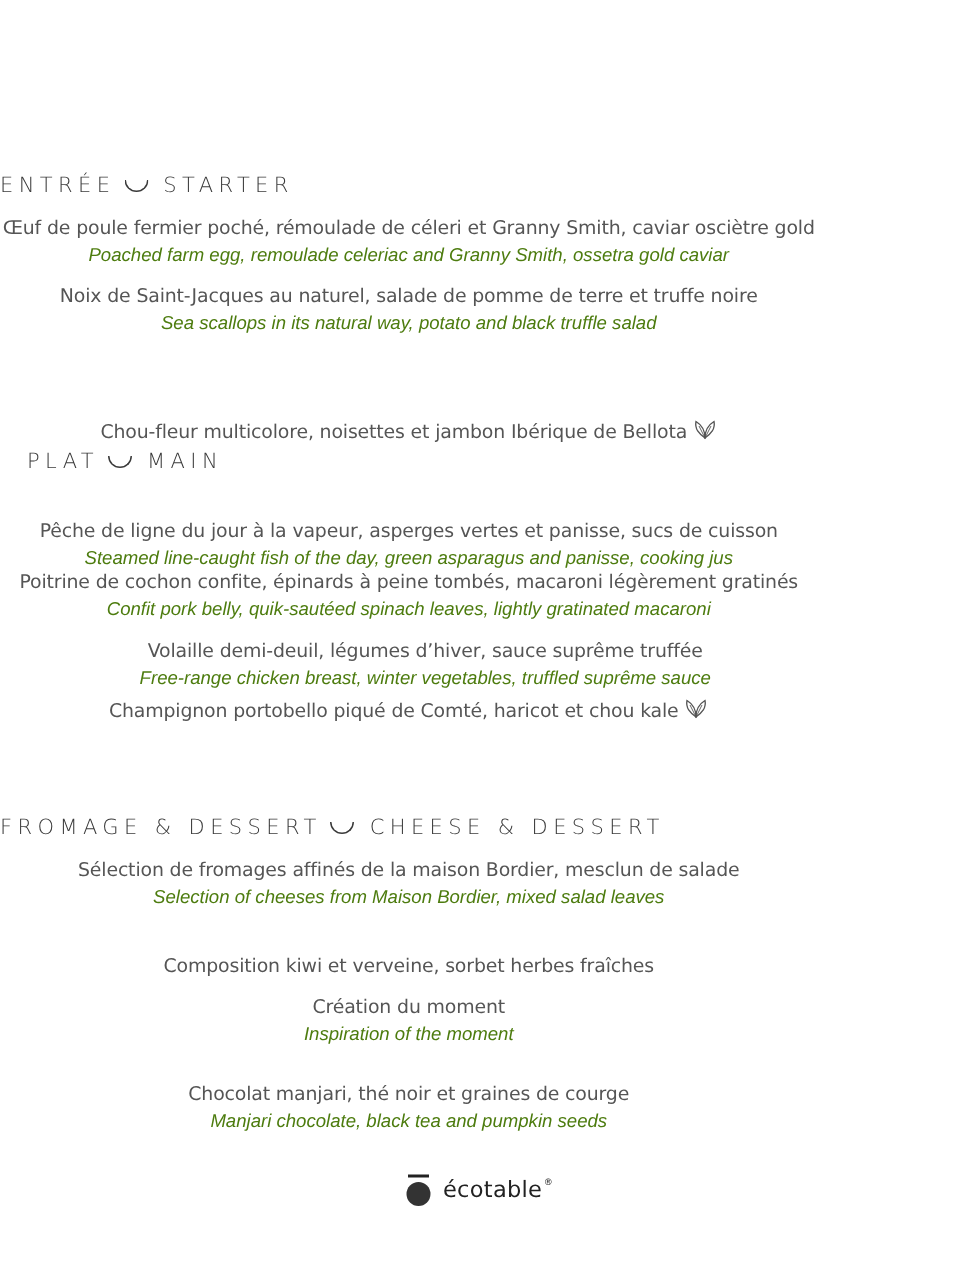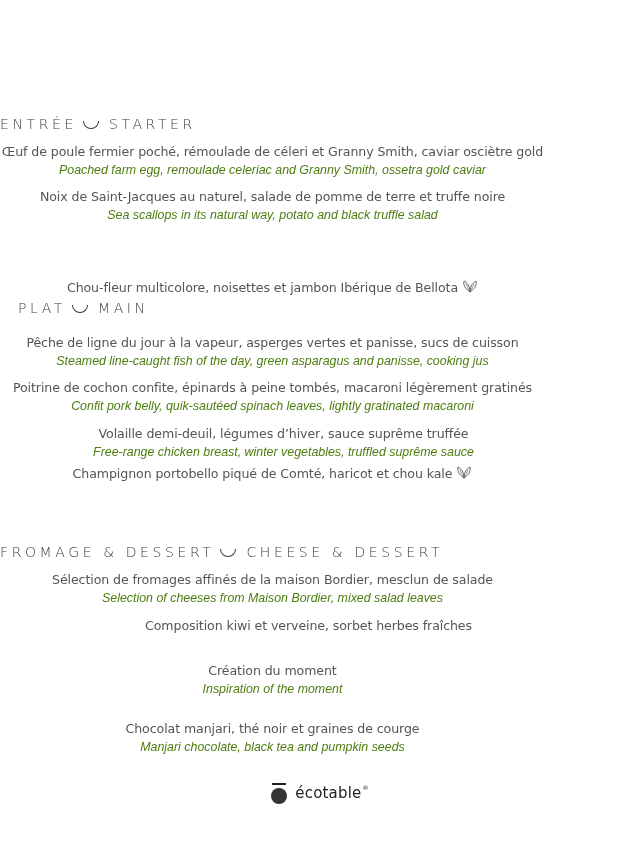--- a/index.html
+++ b/index.html
@@ -50,21 +50,21 @@
           <path d="M8 13 C8 9 7 5 2 2 C1 7 4 10 8 13 Z" fill="none" stroke="#555" stroke-width="0.9"></path>
           <path d="M8 13 C8 9 9 5 14 2 C15 7 12 10 8 13 Z" fill="none" stroke="#555" stroke-width="0.9"></path>
           <path d="M8 13 L4 5 M8 13 L12 5" stroke="#555" stroke-width="0.6" fill="none"></path>
         </svg></div>
   </div>
 
   <div class="section-title" style="top:300px;margin-left:18px;">
     <span>PLAT</span><span class="sep"></span><span>MAIN</span>
   </div>
 
-  <div class="item" style="top:335px;">
+  <div class="item" style="top:346px;">
     <div class="fr">Pêche de ligne du jour à la vapeur, asperges vertes et panisse, sucs de cuisson</div>
     <div class="en">Steamed line-caught fish of the day, green asparagus and panisse, cooking jus</div>
   </div>
   <div class="item" style="top:380px;">
     <div class="fr">Poitrine de cochon confite, épinards à peine tombés, macaroni légèrement gratinés</div>
     <div class="en">Confit pork belly, quik-sautéed spinach leaves, lightly gratinated macaroni</div>
   </div>
   <div class="item" style="top:426px;margin-left:11px;">
     <div class="fr">Volaille demi-deuil, légumes d’hiver, sauce suprême truffée</div>
     <div class="en">Free-range chicken breast, winter vegetables, truffled suprême sauce</div>
@@ -78,21 +78,21 @@
   </div>
 
   <div class="section-title" style="top:544px;">
     <span>FROMAGE &amp; DESSERT</span><span class="sep"></span><span>CHEESE &amp; DESSERT</span>
   </div>
 
   <div class="item" style="top:572px;">
     <div class="fr">Sélection de fromages affinés de la maison Bordier, mesclun de salade</div>
     <div class="en">Selection of cheeses from Maison Bordier, mixed salad leaves</div>
   </div>
-  <div class="item" style="top:618px;padding-left:36px;">
+  <div class="item" style="top:636px;">
     <div class="fr">Composition kiwi et verveine, sorbet herbes fraîches</div>
   </div>
   <div class="item" style="top:663px;">
     <div class="fr">Création du moment</div>
     <div class="en">Inspiration of the moment</div>
   </div>
   <div class="item" style="top:721px;">
     <div class="fr">Chocolat manjari, thé noir et graines de courge</div>
     <div class="en">Manjari chocolate, black tea and pumpkin seeds</div>
   </div>

